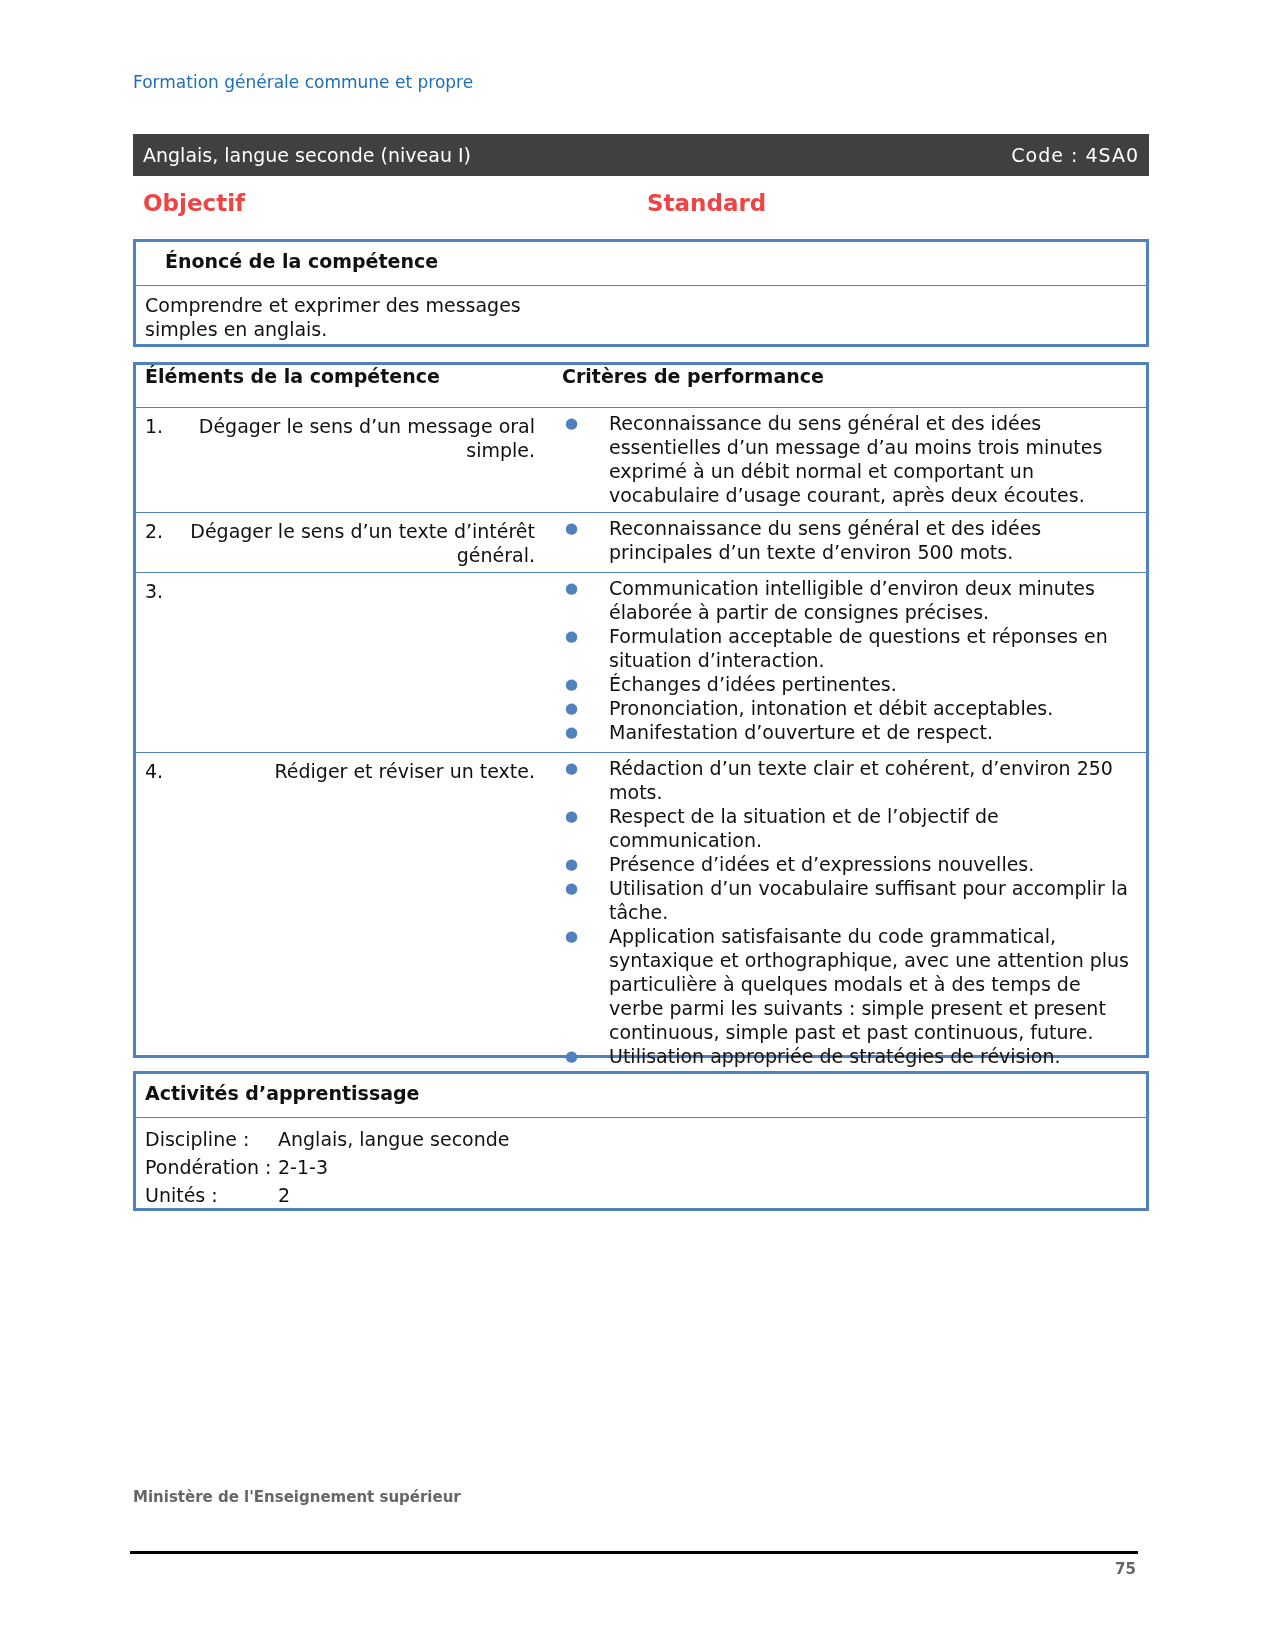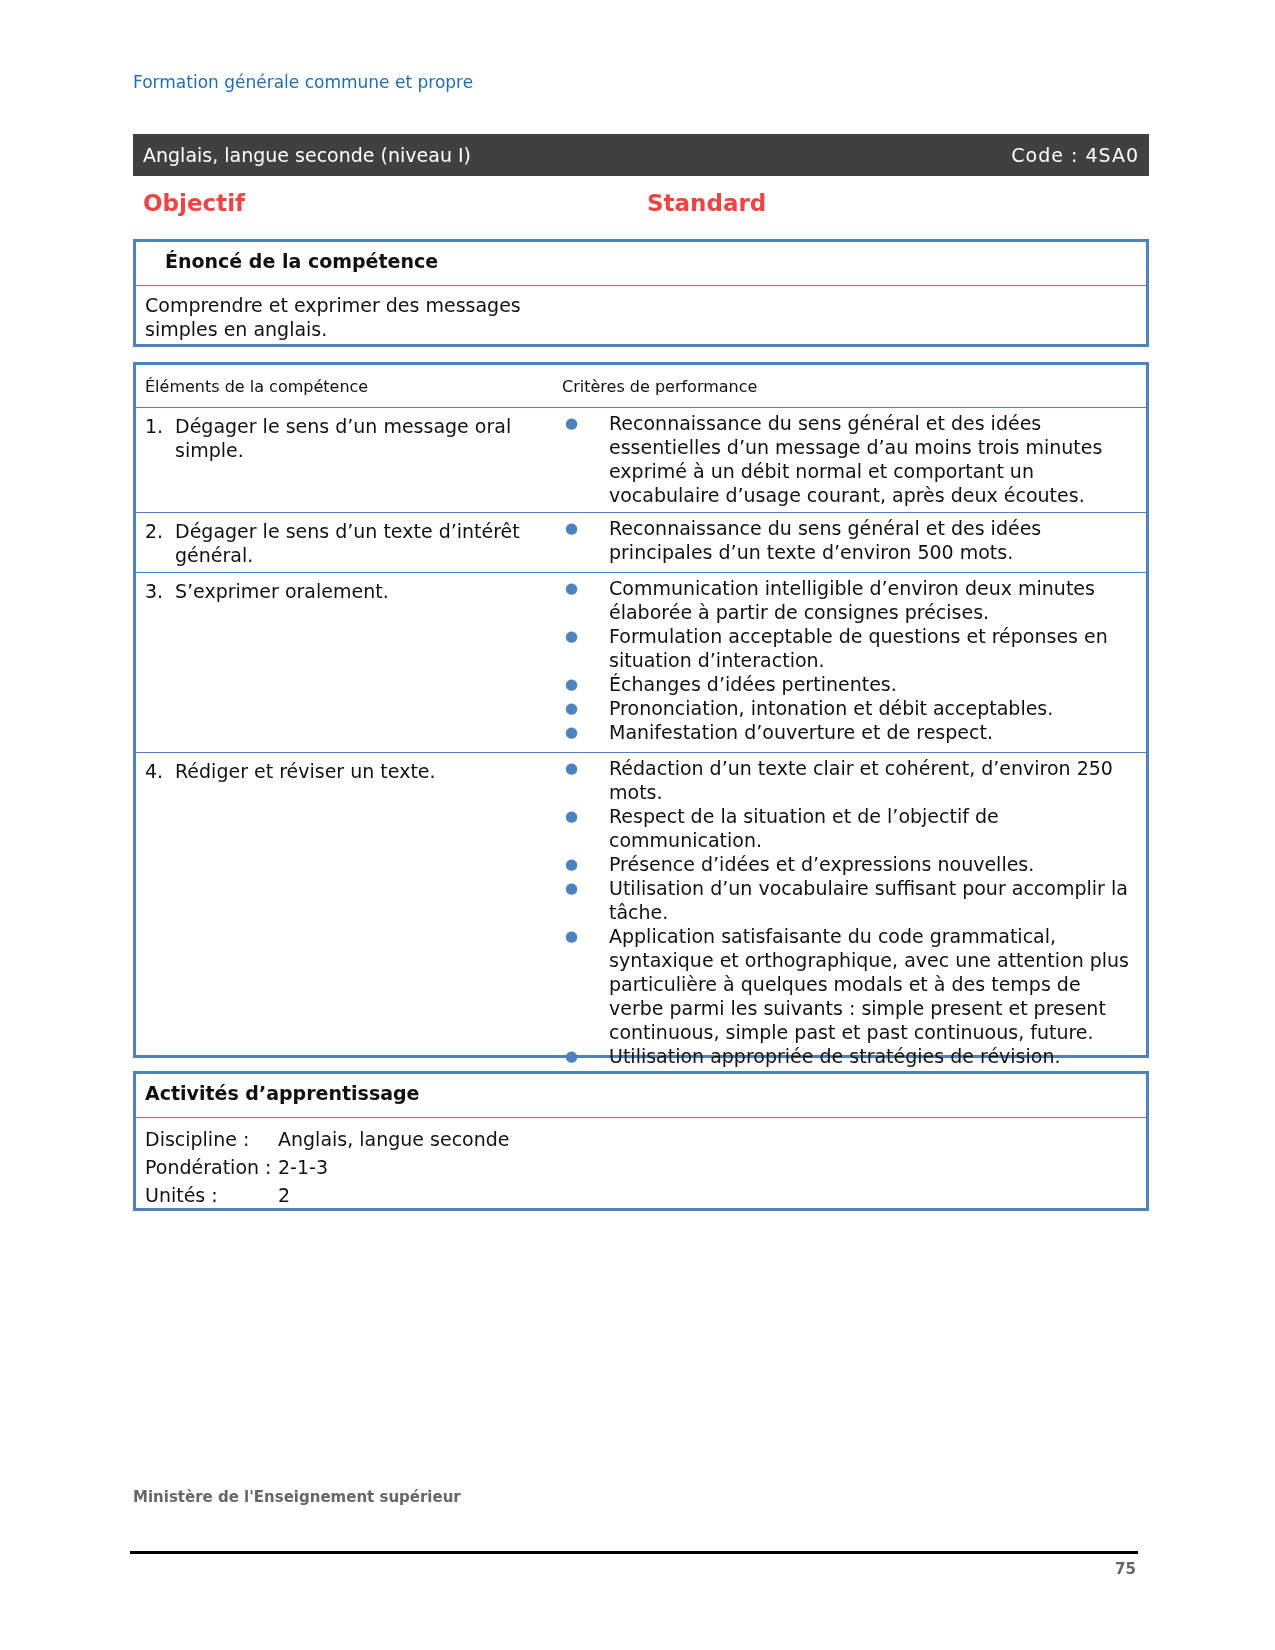--- a/index.html
+++ b/index.html
@@ -9,28 +9,28 @@
   .course-bar .code { letter-spacing: 1px; }
   .section-heads { position: absolute; left: 143px; top: 190px; width: 1000px; font-size: 23px; font-weight: bold; color: #ef4444; }
   .section-heads .std { position: absolute; left: 504px; top: 0; }
   .box { position: absolute; left: 133px; width: 1016px; border: 3px solid #4f81bd; box-sizing: border-box; }
   .box .hdr { font-weight: bold; font-size: 19px; padding: 8px 9px; border-bottom: 1px solid #4f81bd; }
   .box .body { font-size: 19px; padding: 7px 9px; line-height: 24px; }
   #enonce { top: 239px; height: 108px; }
   #enonce .hdr { height: 27px; padding-left: 29px; }
   #enonce .body { width: 400px; }
   #elements { top: 362px; height: 696px; }
-  .el-grid-hdr { display: flex; font-weight: normal; font-size: 16px; border-bottom: 1px solid #4f81bd; height: 42px; align-items: center; }
+  .el-grid-hdr { display: flex; font-weight: bold; font-size: 19px; border-bottom: 1px solid #4f81bd; height: 42px; align-items: flex-start; }
   .el-grid-hdr .c1 { width: 426px; padding-left: 9px; box-sizing: border-box; }
   .el-grid-hdr .c2 { padding-left: 0; }
   .row { display: flex; border-bottom: 1px solid #4f81bd; font-size: 19px; line-height: 24px; box-sizing: border-box; }
   .row:last-child { border-bottom: none; }
   .row .c1 { width: 426px; padding: 6px 9px; box-sizing: border-box; display: flex; }
   .row .c1 .num { width: 30px; flex: none; }
-  .row .c1 .txt { width: 360px; }
+  .row .c1 .txt { width: 360px; text-align: right; }
   .row .c2 { flex: 1; padding: 3px 0 2px 0; }
   .crit { display: flex; }
   .crit .bullet { width: 44px; flex: none; padding-left: 3px; color: #4f81bd; font-size: 15px; }
   .crit .ctext { width: 525px; }
   #r1 { height: 105px; } #r2 { height: 60px; } #r3 { height: 180px; } #r4 { height: 303px; }
   #activites { top: 1071px; height: 140px; }
   #activites .hdr { height: 27px; }
   .kv { display: flex; font-size: 19px; line-height: 28px; align-items: flex-end; }
   .kv .k { width: 133px; }
   .footer-rule { position: absolute; left: 130px; top: 1551px; width: 1008px; height: 3px; background: #000; }
@@ -83,21 +83,20 @@
         <div class="c2">
           <div class="crit">
             <span class="bullet">●</span>
             <span class="ctext">Reconnaissance du sens général et des idées principales d’un texte d’environ 500 mots.</span>
           </div>
         </div>
       </div>
       <div class="row" id="r3">
         <div class="c1">
           <span class="num">3.</span>
-          <span class="txt">S’exprimer oralement.</span>
         </div>
         <div class="c2">
           <div class="crit">
             <span class="bullet">●</span>
             <span class="ctext">Communication intelligible d’environ deux minutes élaborée à partir de consignes précises.</span>
           </div>
           <div class="crit">
             <span class="bullet">●</span>
             <span class="ctext">Formulation acceptable de questions et réponses en situation d’interaction.</span>
           </div>

